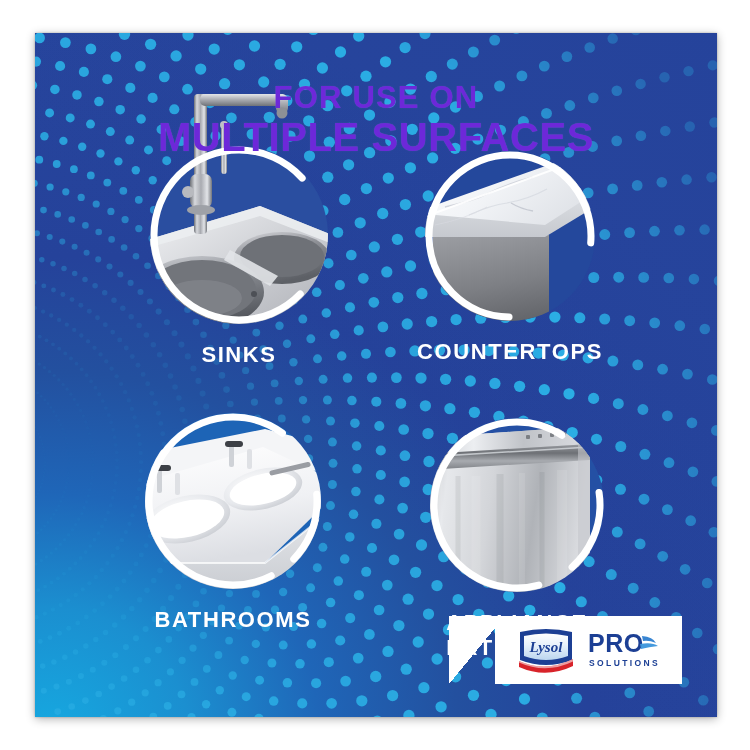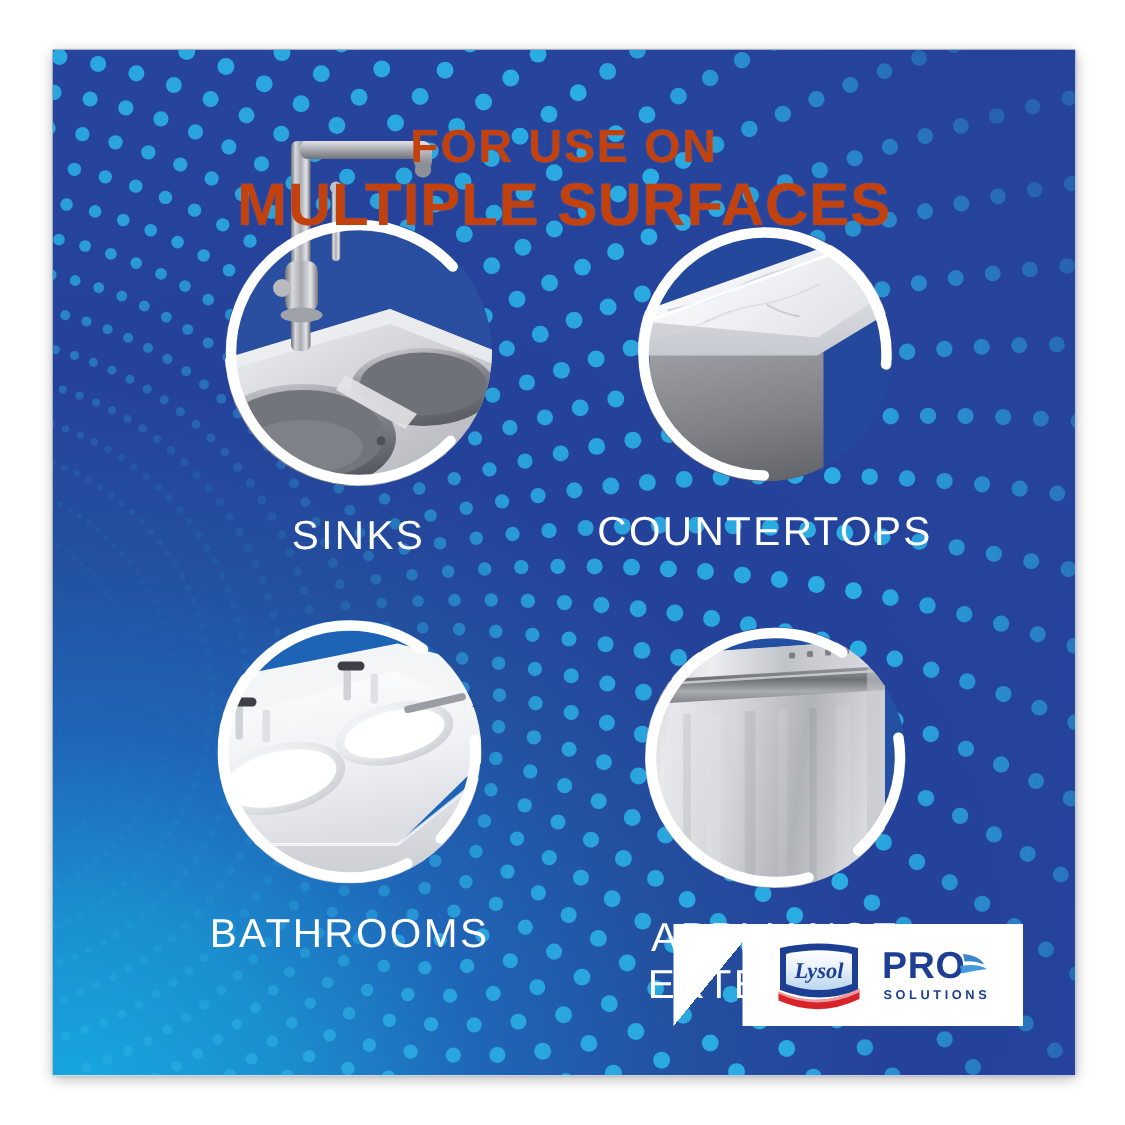--- a/index.html
+++ b/index.html
@@ -26,21 +26,21 @@
     background:linear-gradient(to top right, rgba(30,60,150,0) 40%, rgba(33,62,150,.28) 100%);
   }
 
   
   .dots{position:absolute;inset:0;}
   .dots svg{display:block;width:100%;height:100%;}
 
   
   .headline{
     position:absolute;left:0;right:0;top:49px;text-align:center;
-    color:#c2410c;line-height:1.0;
+    color:#6d28d9;line-height:1.0;
     font-weight:bold;letter-spacing:.5px;
     text-shadow:0 0 1px rgba(255,255,255,.2);
   }
   .headline .l1{display:block;font-size:31px;letter-spacing:1.2px;}
   .headline .l2{display:block;font-size:40px;letter-spacing:.6px;margin-top:4px;}
 
   
   .tile{position:absolute;}
   .circle-wrap{position:relative;width:var(--d);height:var(--d);}
 
@@ -51,21 +51,21 @@
     position:absolute;left:0;top:0;width:100%;height:100%;
     border-radius:50%;overflow:hidden;
   }
   .overflow{
     position:absolute;left:0;top:0;width:100%;height:100%;
     pointer-events:none;
   }
 
   .tile-label{
     position:absolute;left:50%;transform:translateX(-50%);
-    color:#fff;font-weight:normal;font-size:27px;letter-spacing:1.6px;
+    color:#fff;font-weight:bold;font-size:22px;letter-spacing:1.6px;
     text-align:center;white-space:nowrap;line-height:1.14;
   }
 
   
   .logo{
     position:absolute;right:35px;bottom:33px;
     width:187px;height:68px;
     background:#ffffff;
     display:flex;align-items:center;justify-content:center;gap:9px;
   }

